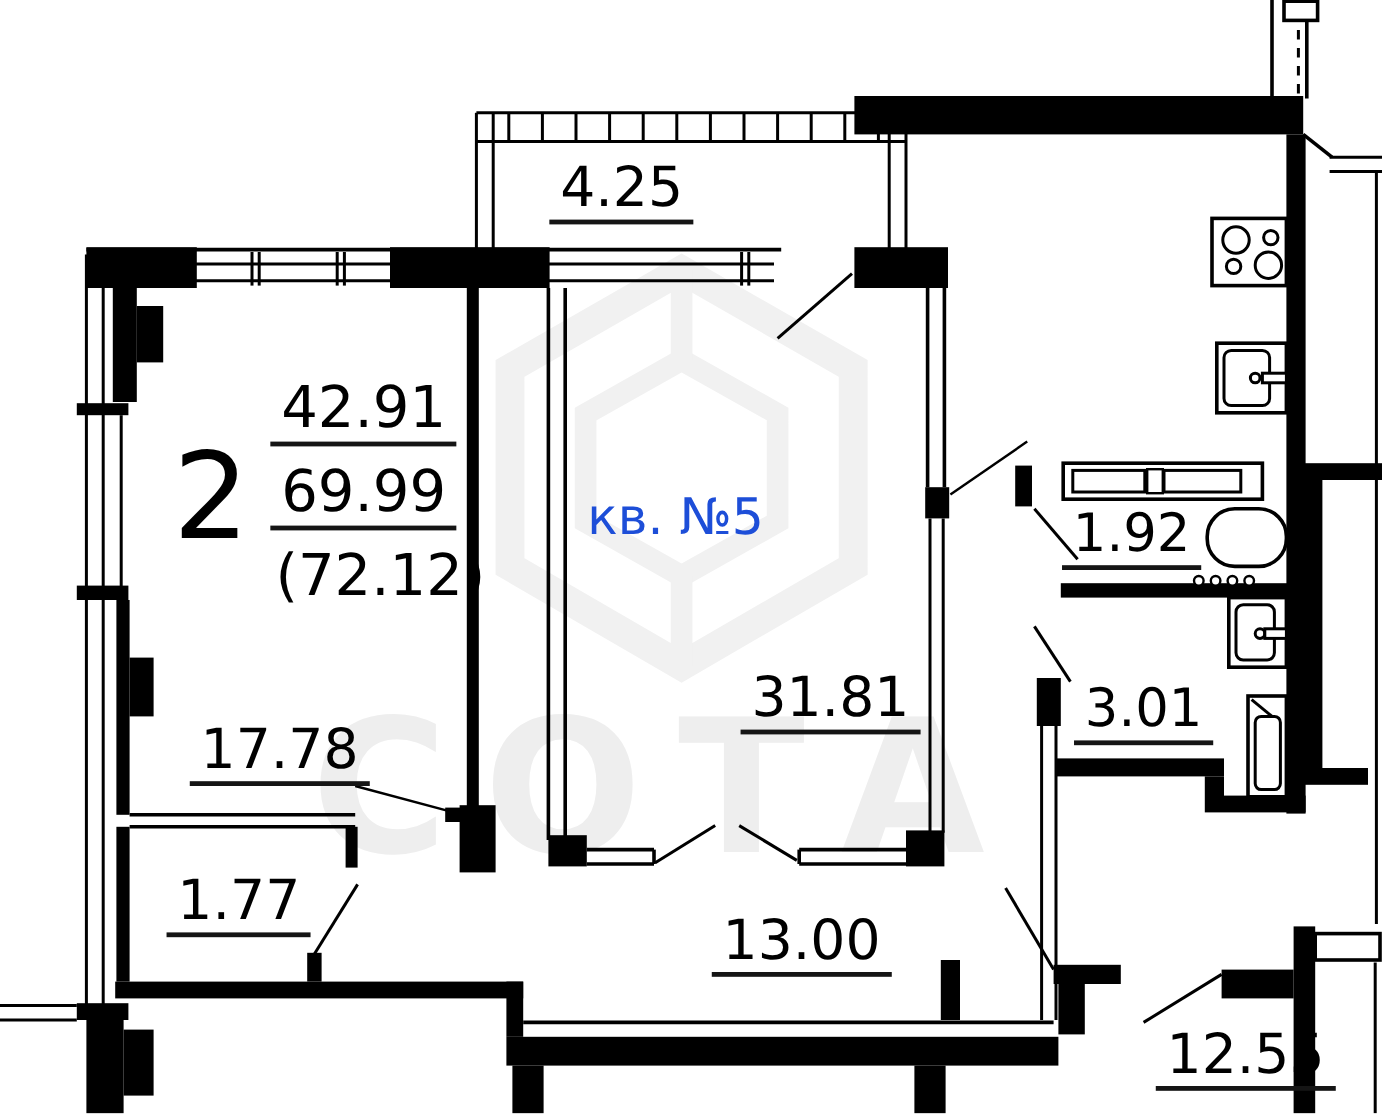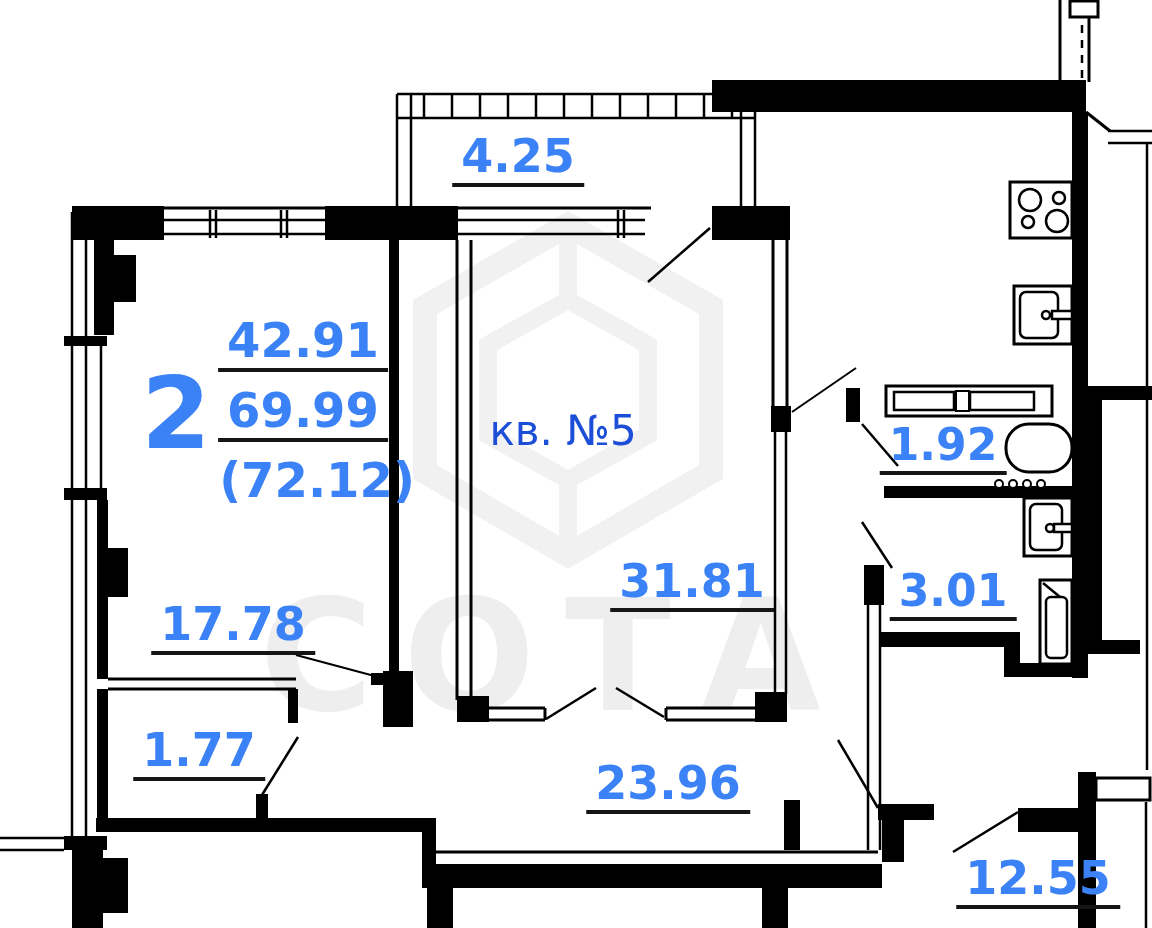--- a/index.html
+++ b/index.html
@@ -7,22 +7,22 @@
     position:relative;
     width:1152px;height:928px;
     background:#ffffff;
     font-family:"DejaVu Sans", sans-serif;
     overflow:hidden;
   }
   .plan svg{position:absolute;left:0;top:0;}
   .lbl{
     position:absolute;
     transform:translate(-50%,-50%);
-    font-weight:bold;
-    color:#3b82f6;
+    font-weight:normal;
+    color:#000000;
     white-space:nowrap;
     line-height:1;
     z-index:5;
   }
   .u{border-bottom:4px solid #151515;padding:0 9px 4px;}
   .s46{font-size:46px;}
   .s44{font-size:44px;}
   .s48{font-size:48px;}
   .big{font-size:100px;}
   .unit{font-size:42px;font-weight:normal;color:#1d4ed8;}
@@ -234,16 +234,16 @@
   <div class="lbl s48 u" style="left:303px;top:414px;">69.99</div>
   <div class="lbl s48" style="left:317px;top:480px;">(72.12)</div>
   <div class="lbl unit" style="left:563px;top:431px;">кв. №5</div>
 
   <div class="lbl s46 u" style="left:518px;top:160px;">4.25</div>
   <div class="lbl s46 u" style="left:233px;top:628px;">17.78</div>
   <div class="lbl s46 u" style="left:692px;top:585px;">31.81</div>
   <div class="lbl s44 u" style="left:943px;top:449px;">1.92</div>
   <div class="lbl s44 u" style="left:953px;top:595px;">3.01</div>
   <div class="lbl s46 u" style="left:199px;top:754px;">1.77</div>
-  <div class="lbl s46 u" style="left:668px;top:787px;">23.96</div>
+  <div class="lbl s46 u" style="left:668px;top:787px;">13.00</div>
   <div class="lbl s46 u" style="left:1038px;top:882px;">12.55</div>
 
 </div>
 
 </body></html>

